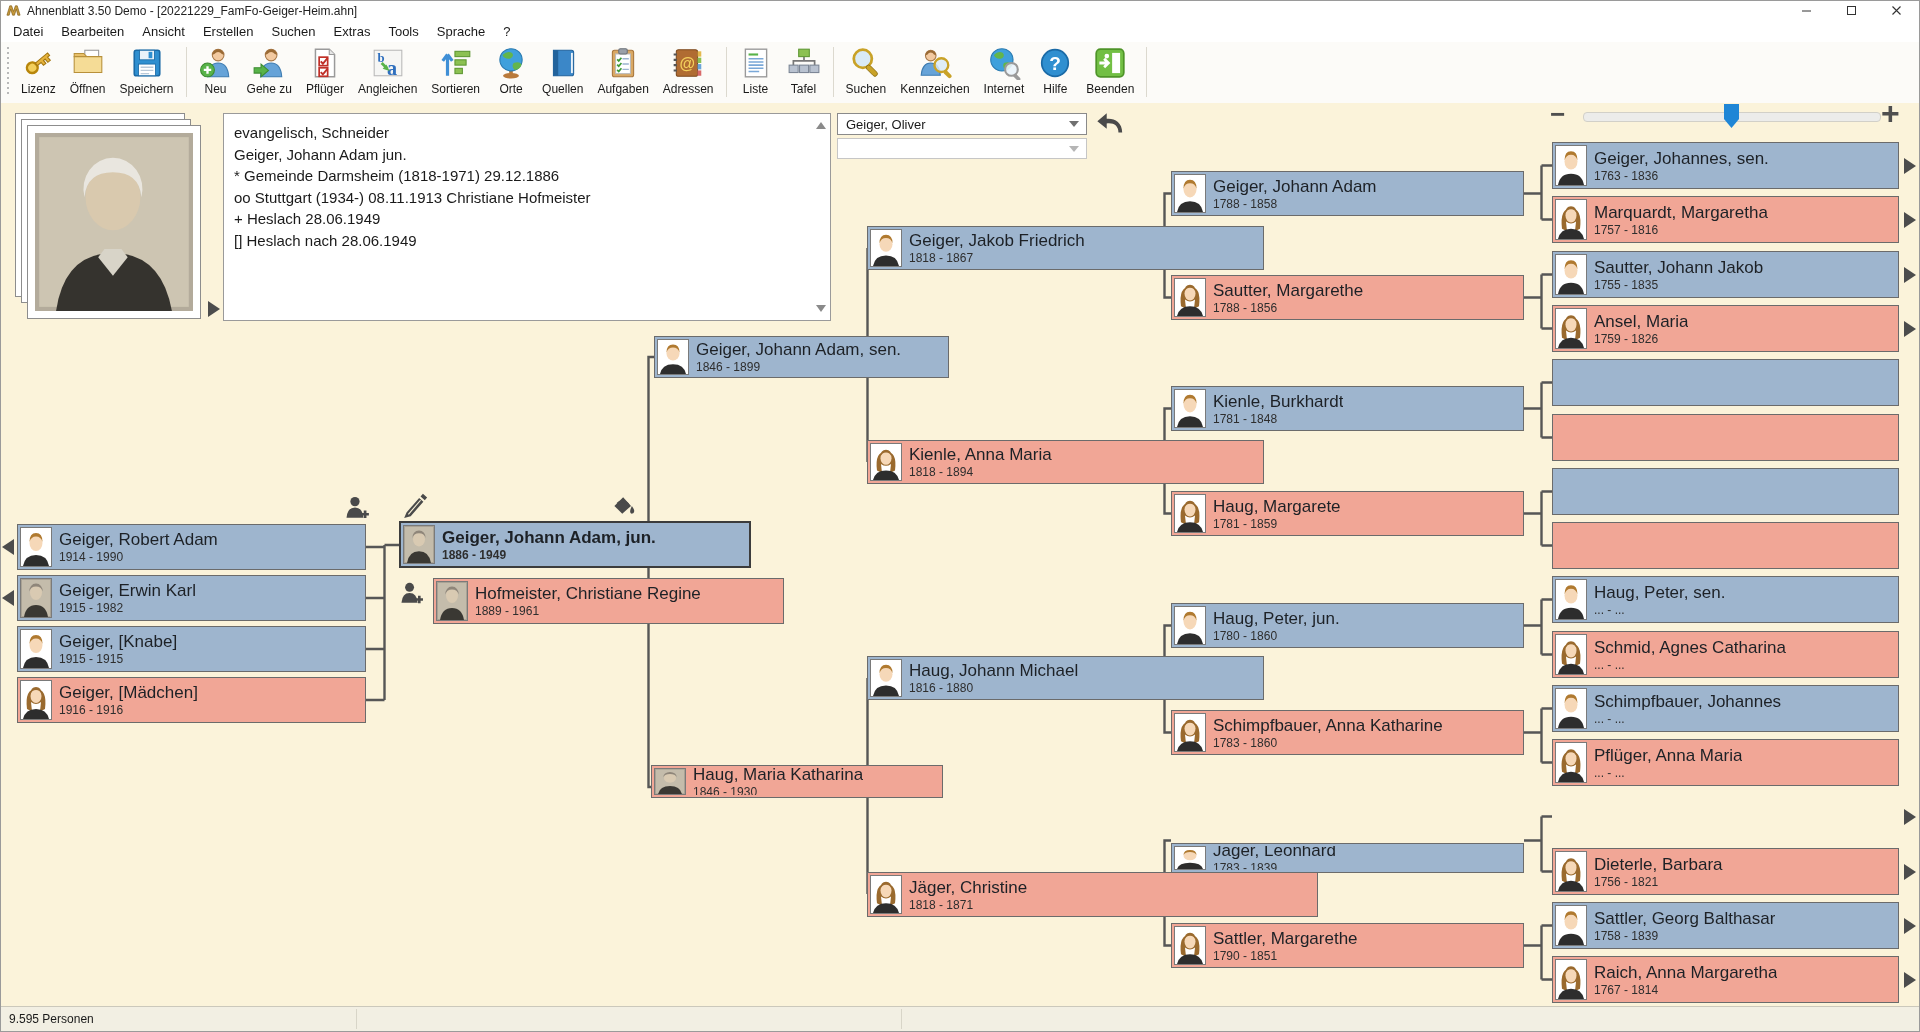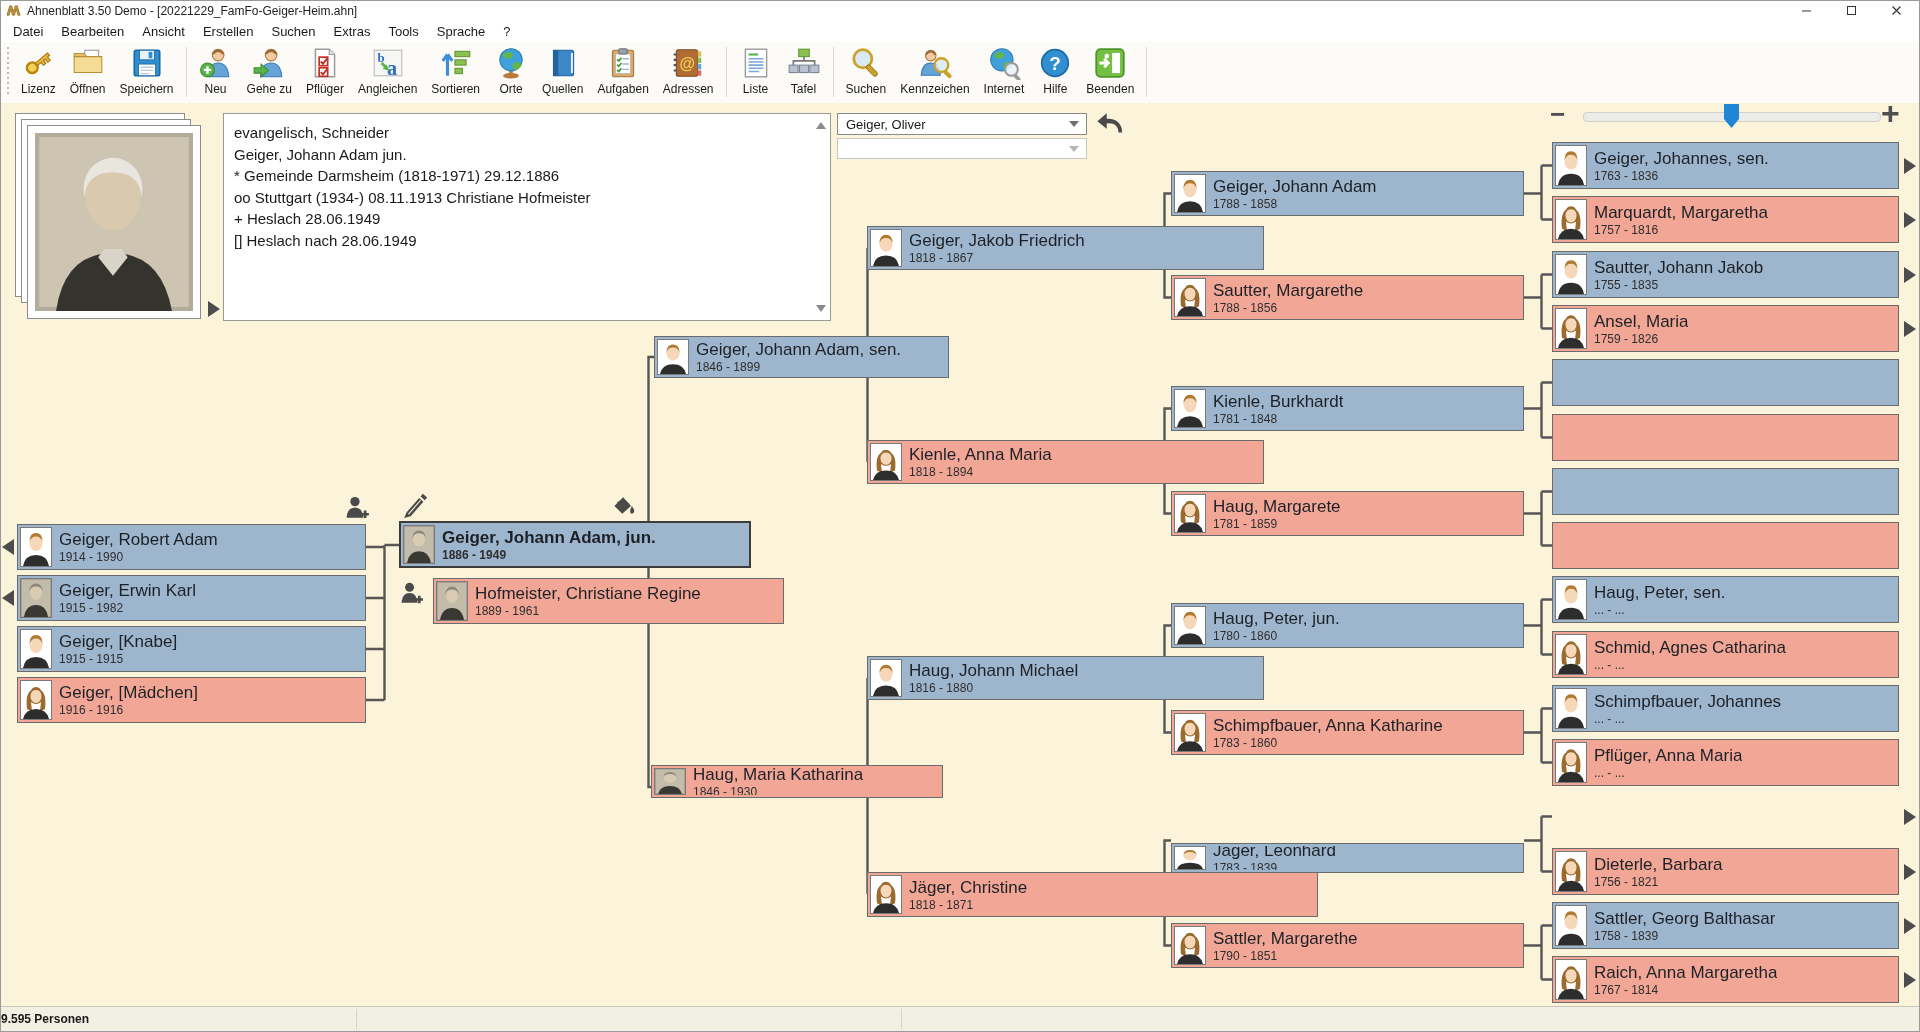--- a/index.html
+++ b/index.html
@@ -58,21 +58,21 @@
   .undo-btn{position:absolute;left:1092px;top:5px;width:34px;height:30px;}
   
   .zoom-out,.zoom-in{position:absolute;color:#4f4f4f;font-weight:bold;}
   .zoom-out{left:1549px;top:-4px;font-size:26px;}
   .zoom-in{left:1880px;top:-8px;font-size:32px;}
   .zoom-track{position:absolute;left:1582px;top:9px;width:296px;height:8px;background:#ececea;border:1px solid #d2d0c8;border-radius:4px;}
   .zoom-handle{position:absolute;left:1723px;top:1px;width:15px;height:24px;background:#1F86D6;
      clip-path:polygon(0 0,100% 0,100% 62%,50% 100%,0 62%);}
   
   .statusbar{position:absolute;left:0;right:0;bottom:0;height:24px;background:#f2efe3;border-top:1px solid #cbc8bb;display:flex;align-items:center;font-size:12px;}
-  .status-text{margin-left:0;font-weight:bold;}
+  .status-text{margin-left:8px;}
   .status-div{position:absolute;top:2px;bottom:2px;width:1px;background:#d8d5c8;}
   .cicon{position:absolute;}
 </style>
 </head>
 <body>
 
 <div class="window">
 
   <div class="titlebar">
     <span class="app-icon">

